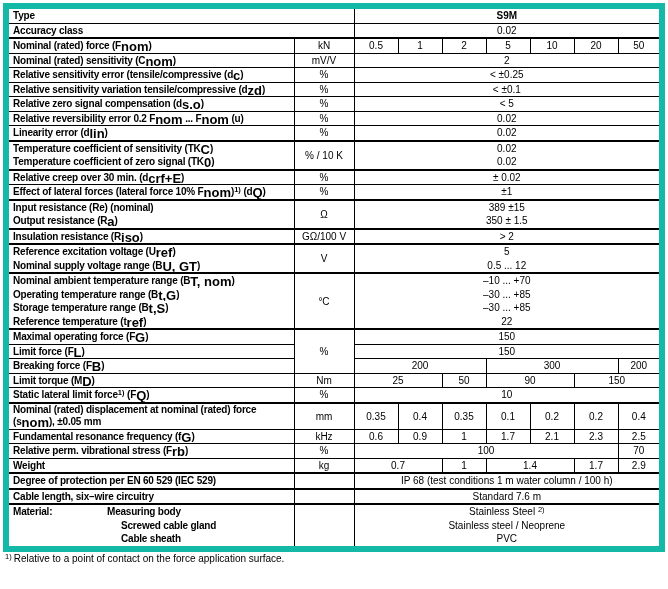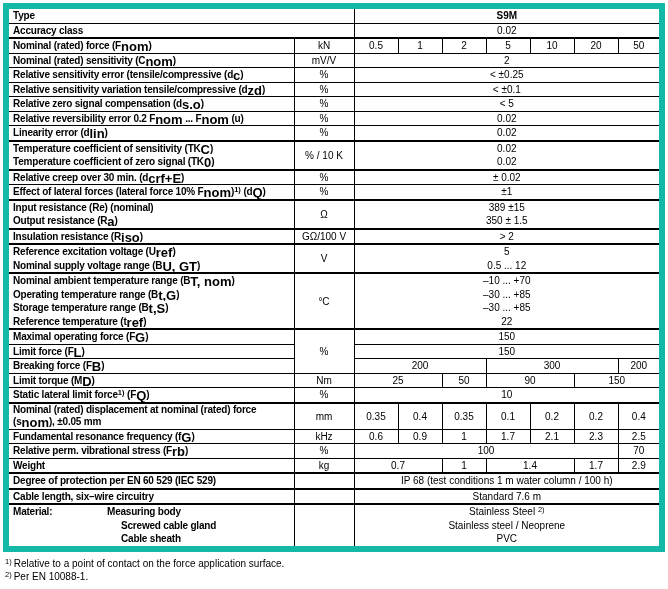--- a/index.html
+++ b/index.html
@@ -39,21 +39,20 @@
   td.unit, td.value { text-align: center; white-space: nowrap; }
   td.bold { font-weight: bold; }
   td.nb { border-bottom: none; }
   td.tk { border-bottom-width: 2px; margin-left: 36px; }
   td.indent { padding-left: 112px; }
   .prefix { display: inline-block; width: 94px; }
   sub { font-size: 13px; line-height: 0; vertical-align: -2px; letter-spacing: 0; }
   sup { font-size: 7.5px; line-height: 0; vertical-align: 3.5px; letter-spacing: 0; }
 
   .footnotes {
-    margin-top: 5px;
     padding-left: 2px;
     font-size: 10px;
     line-height: 13px;
   }
   .fn sup { vertical-align: 3px; margin-right: 2px; }
 </style>
 </head>
 <body>
 
 <div class="page">
@@ -264,15 +263,14 @@
         </tr>
         <tr>
           <td class="label indent">Cable sheath</td>
           <td class="value" colspan="7">PVC</td>
         </tr>
       </tbody>
   </table>
 
   <div class="footnotes">
     <div class="fn"><sup>1)</sup><span>Relative to a point of contact on the force application surface.</span></div>
-    <div class="fn"><sup>2)</sup><span>Per EN 10088-1.</span></div>
   </div>
 </div>
 
 </body></html>

